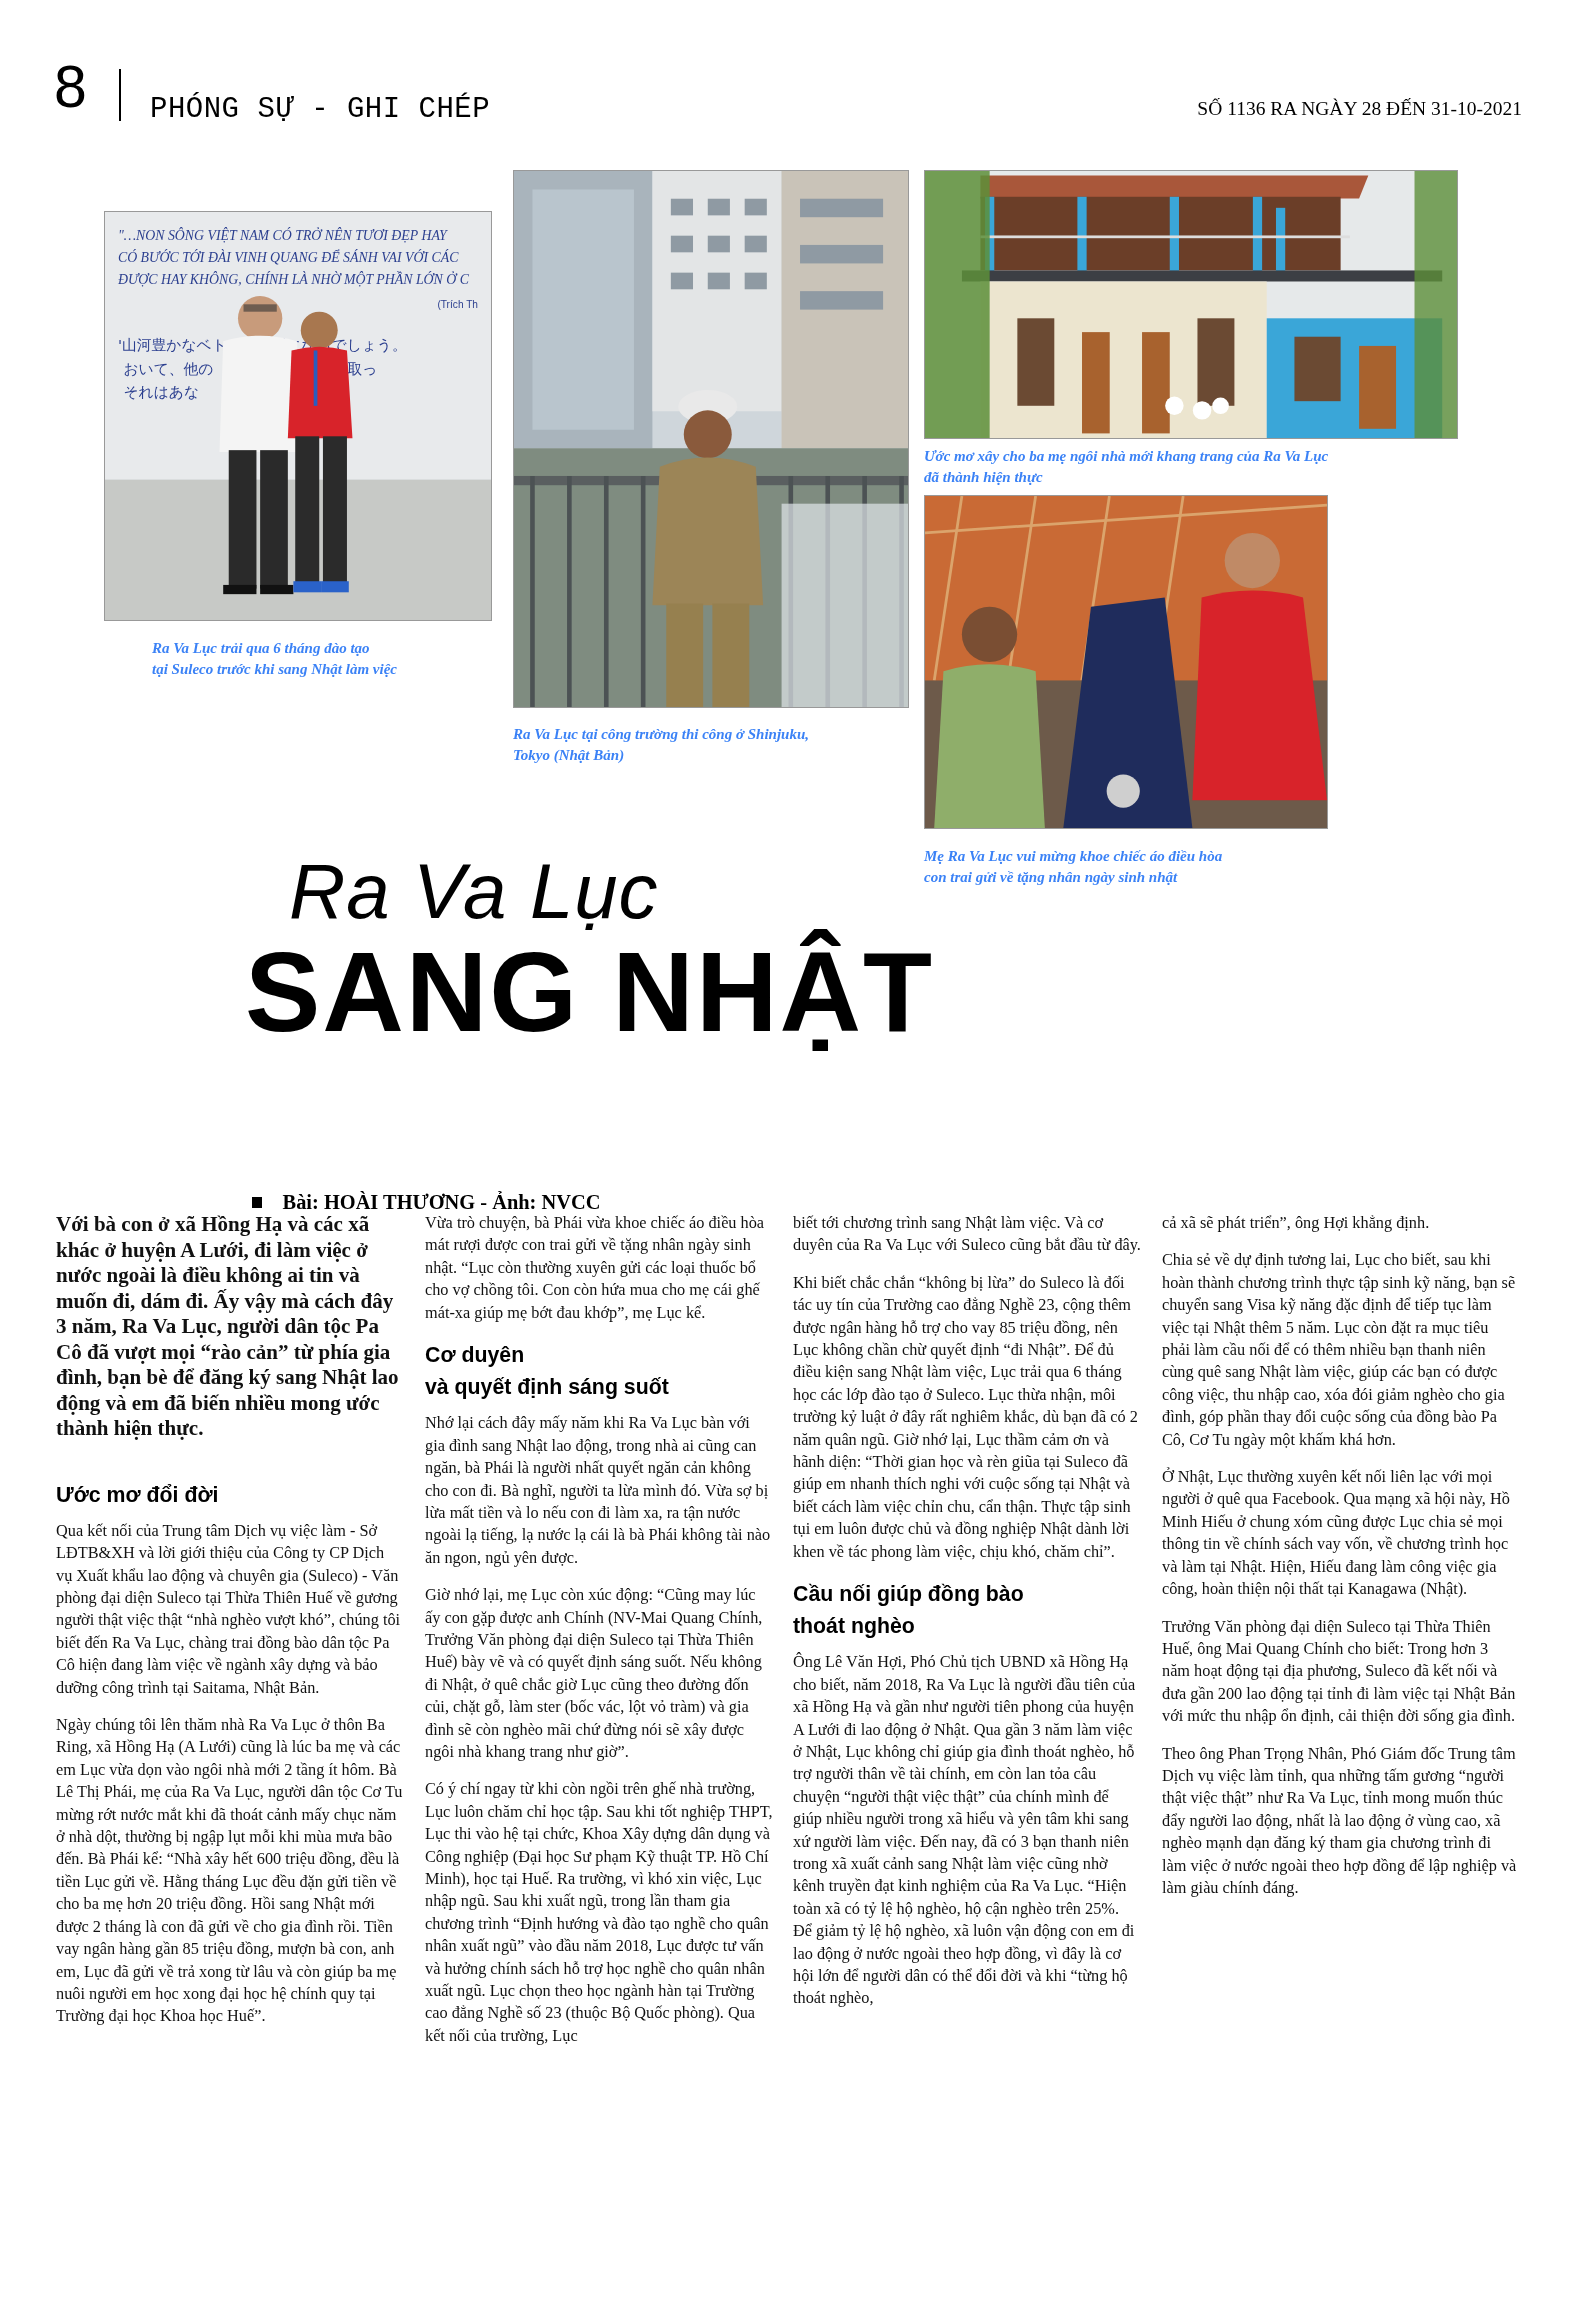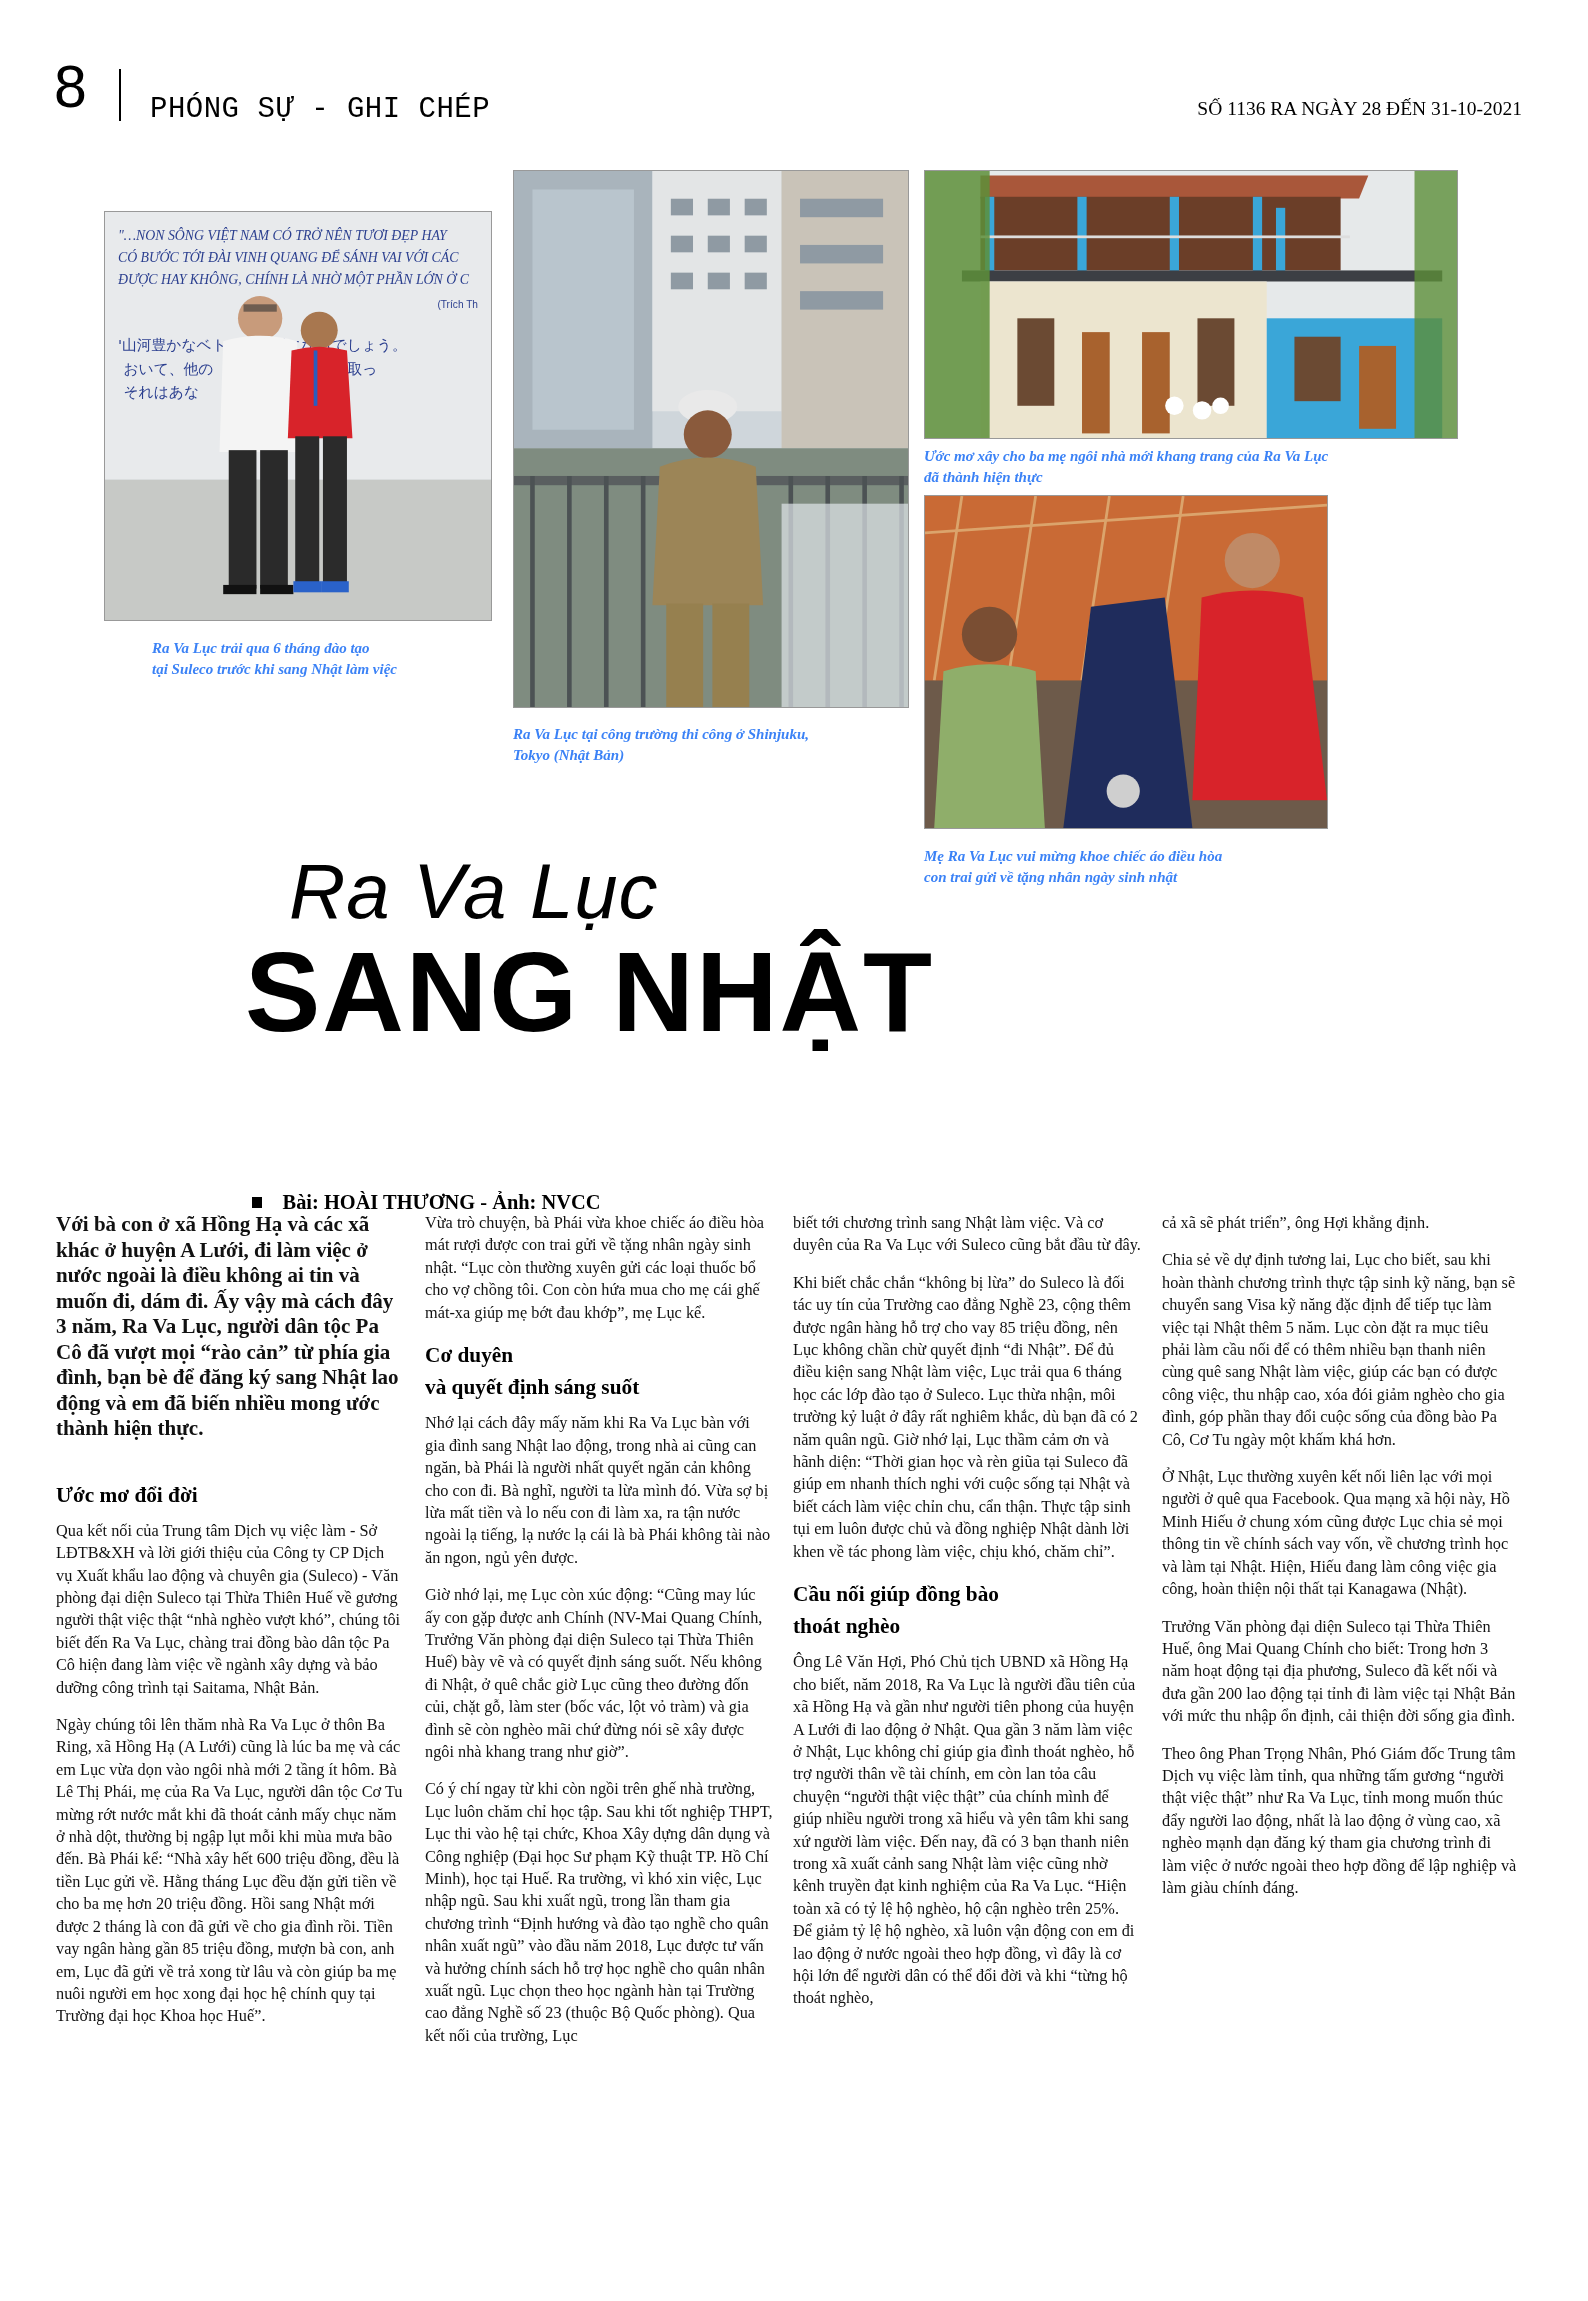--- a/index.html
+++ b/index.html
@@ -23,21 +23,21 @@
   
   .kicker { left: 246px; top: 852px; font-family: "Liberation Sans", sans-serif; font-style: italic; font-size: 78px; line-height: 1; color: #000; letter-spacing: 0.9px; margin-left: 43px; }
   .headline { left: 245px; top: 937px; font-family: "Liberation Sans", sans-serif; font-weight: bold; font-size: 113px; line-height: 111px; color: #000; letter-spacing: 1.9px; }
   .byline { left: 252px; top: 1191px; font-family: "Liberation Serif", serif; font-weight: bold; font-size: 20.4px; color: #000; display: flex; align-items: center; gap: 20.4px; }
   .byline .sq { width: 10.2px; height: 10.2px; background: #000; display: inline-block; }
 
   
   .col { top: 1212px; width: 348px; font-family: "Liberation Serif", serif; font-size: 16.3px; line-height: 22.4px; color: #111; }
   .col p { margin-bottom: 15px; }
   .lede { font-weight: bold; font-size: 21px; line-height: 25.5px; margin-bottom: 37px !important; }
-  .col h3 { font-family: Liberation Serif, serif; font-weight: bold; font-size: 21.3px; line-height: 32px; margin: 3.7px 0 9.3px; color: #000; }
+  .col h3 { font-family: Liberation Sans, sans-serif; font-weight: bold; font-size: 21.3px; line-height: 32px; margin: 3.7px 0 9.3px; color: #000; }
   .c1 { left: 56px; }
   .c2 { left: 425px; }
   .c3 { left: 793px; }
   .c4 { left: 1162px; width: 357px; }
 </style>
 </head>
 <body>
 
 <div class="abs page-num">8</div>
 <div class="abs header-rule"></div>

